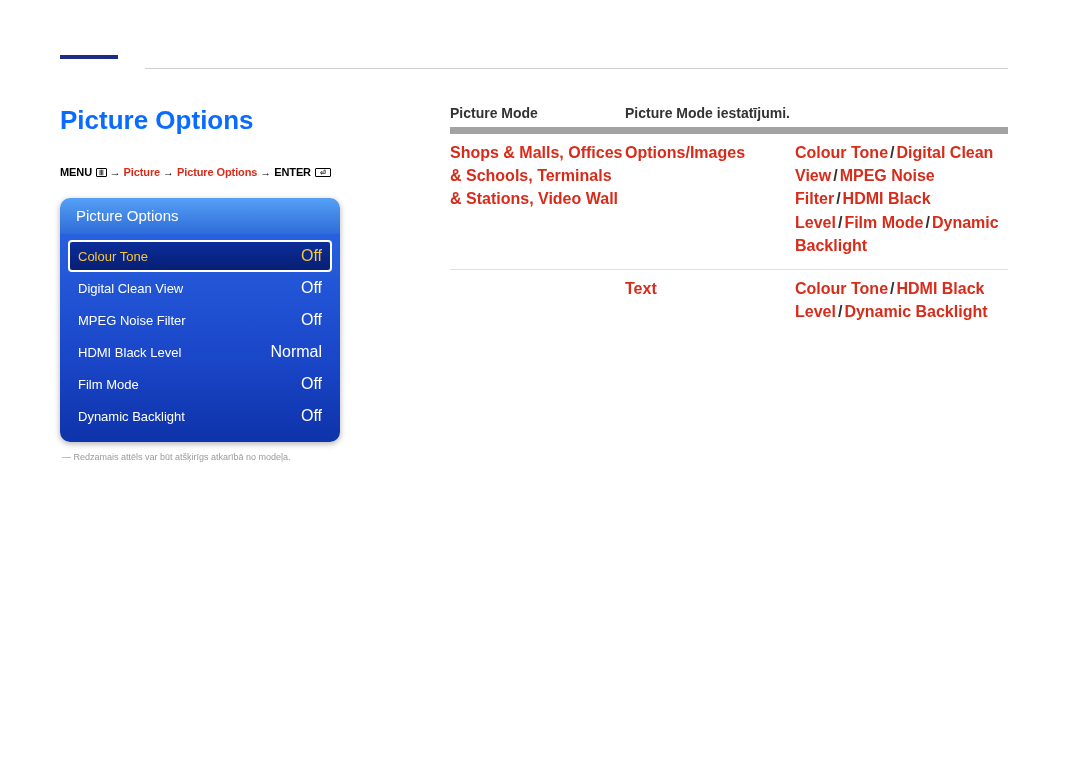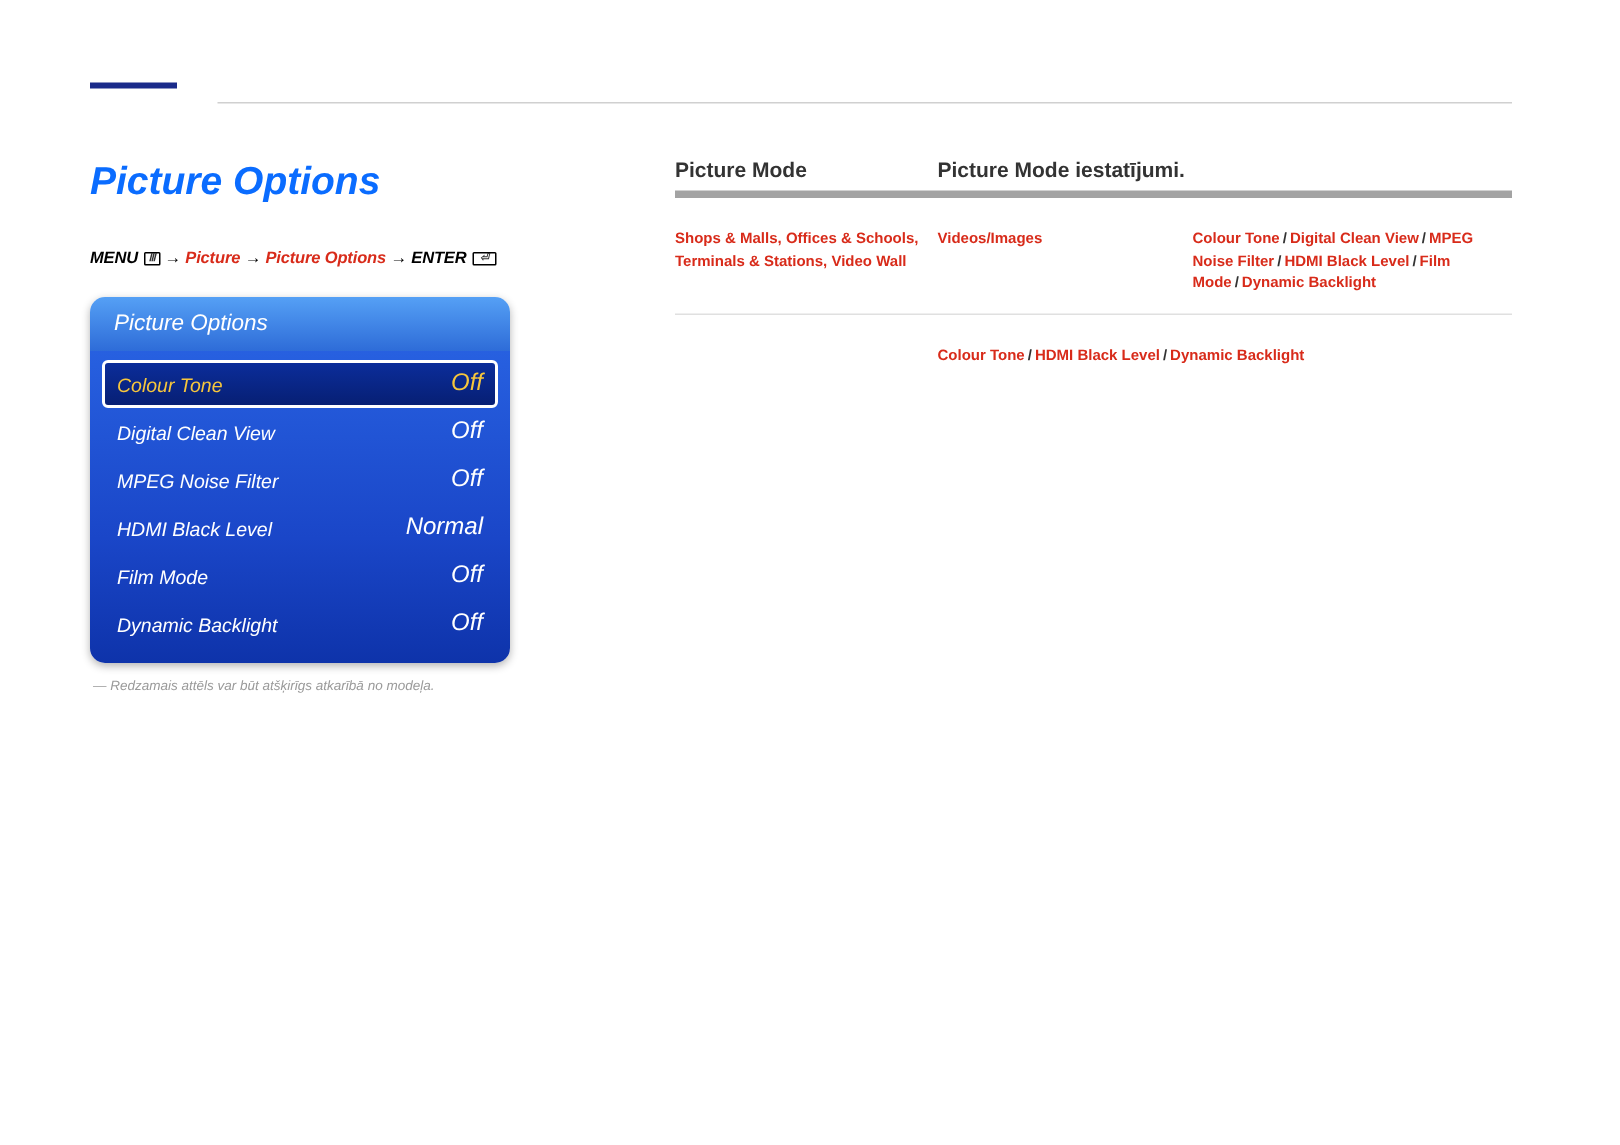--- a/index.html
+++ b/index.html
@@ -21,21 +21,21 @@
       background: #1a2b8a;
     }
     .toprule {
       position: absolute;
       left: 145px;
       right: 72px;
       top: 68px;
       border-top: 1px solid #d0d0d0;
     }
     .content { display: flex; padding-top: 50px; }
-    .left-col { width: 320px; flex-shrink: 0; font-style: italic; }
+    .left-col { width: 320px; flex-shrink: 0; }
     .right-col { flex: 1; padding-left: 70px; }
 
     h1.page-title {
       color: #0a6cff;
       font-size: 26px;
       font-weight: bold;
       margin-bottom: 30px;
     }
     .breadcrumb {
       font-size: 11px;
@@ -97,32 +97,31 @@
       color: #9a9a9a;
       margin-top: 10px;
       padding-left: 2px;
     }
     .footnote::before { content: "― "; color:#9a9a9a; }
 
     .tbl { width: 100%; }
     .tbl-head {
       display: flex;
       padding-bottom: 6px;
-      border-bottom: 5px solid #a3a3a3;
+      border-bottom: 7px solid #a3a3a3;
     }
     .th1 { width: 175px; font-weight: bold; font-size: 14px; }
     .th2 { width: 172px; font-weight: bold; font-size: 14px; }
     .th3 { flex: 1; font-weight: bold; font-size: 14px; }
     .tbl-row {
       display: flex;
       padding: 7px 0 12px;
       border-bottom: 1px solid #e0e0e0;
-      font-size: 10px;
+      font-size: 16px;
       line-height: 1.45;
-      margin-top: 14px;
     }
     .tbl-row:last-child { border-bottom: none; }
     .td1 { width: 175px; color: #d82b1a; font-weight: bold; }
     .td2 { width: 170px; color: #d82b1a; font-weight: bold; }
     .td3 { flex: 1; color: #333; font-weight: bold; }
     .td3 .opt { color: #d82b1a; }
     .td3 .sep { color: #333; padding: 0 2px; }
   </style>
 </head>
 <body>
@@ -181,23 +180,24 @@
 
   <div class="right-col">
     <div class="tbl">
       <div class="tbl-head">
         <div class="th1">Picture Mode</div>
         <div class="th2">Picture Mode iestatījumi.</div>
       </div>
       <div id="tbl-rows">
           <div class="tbl-row">
             <div class="td1"><span>Shops &amp; Malls</span>, <span>Offices &amp; Schools</span>, <span>Terminals &amp; Stations</span>, <span>Video Wall</span></div>
-            <div class="td2">Videos/Images</div>
+            <div class="td2">Options/Images</div>
             <div class="td3"><span class="opt">Colour Tone</span><span class="sep">/</span><span class="opt">Digital Clean View</span><span class="sep">/</span><span class="opt">MPEG Noise Filter</span><span class="sep">/</span><span class="opt">HDMI Black Level</span><span class="sep">/</span><span class="opt">Film Mode</span><span class="sep">/</span><span class="opt">Dynamic Backlight</span></div>
           </div>
           <div class="tbl-row">
             <div class="td1"></div>
+            <div class="td2">Text</div>
             <div class="td3"><span class="opt">Colour Tone</span><span class="sep">/</span><span class="opt">HDMI Black Level</span><span class="sep">/</span><span class="opt">Dynamic Backlight</span></div>
           </div>
         </div>
     </div>
   </div>
 </div>
 
 </body></html>

